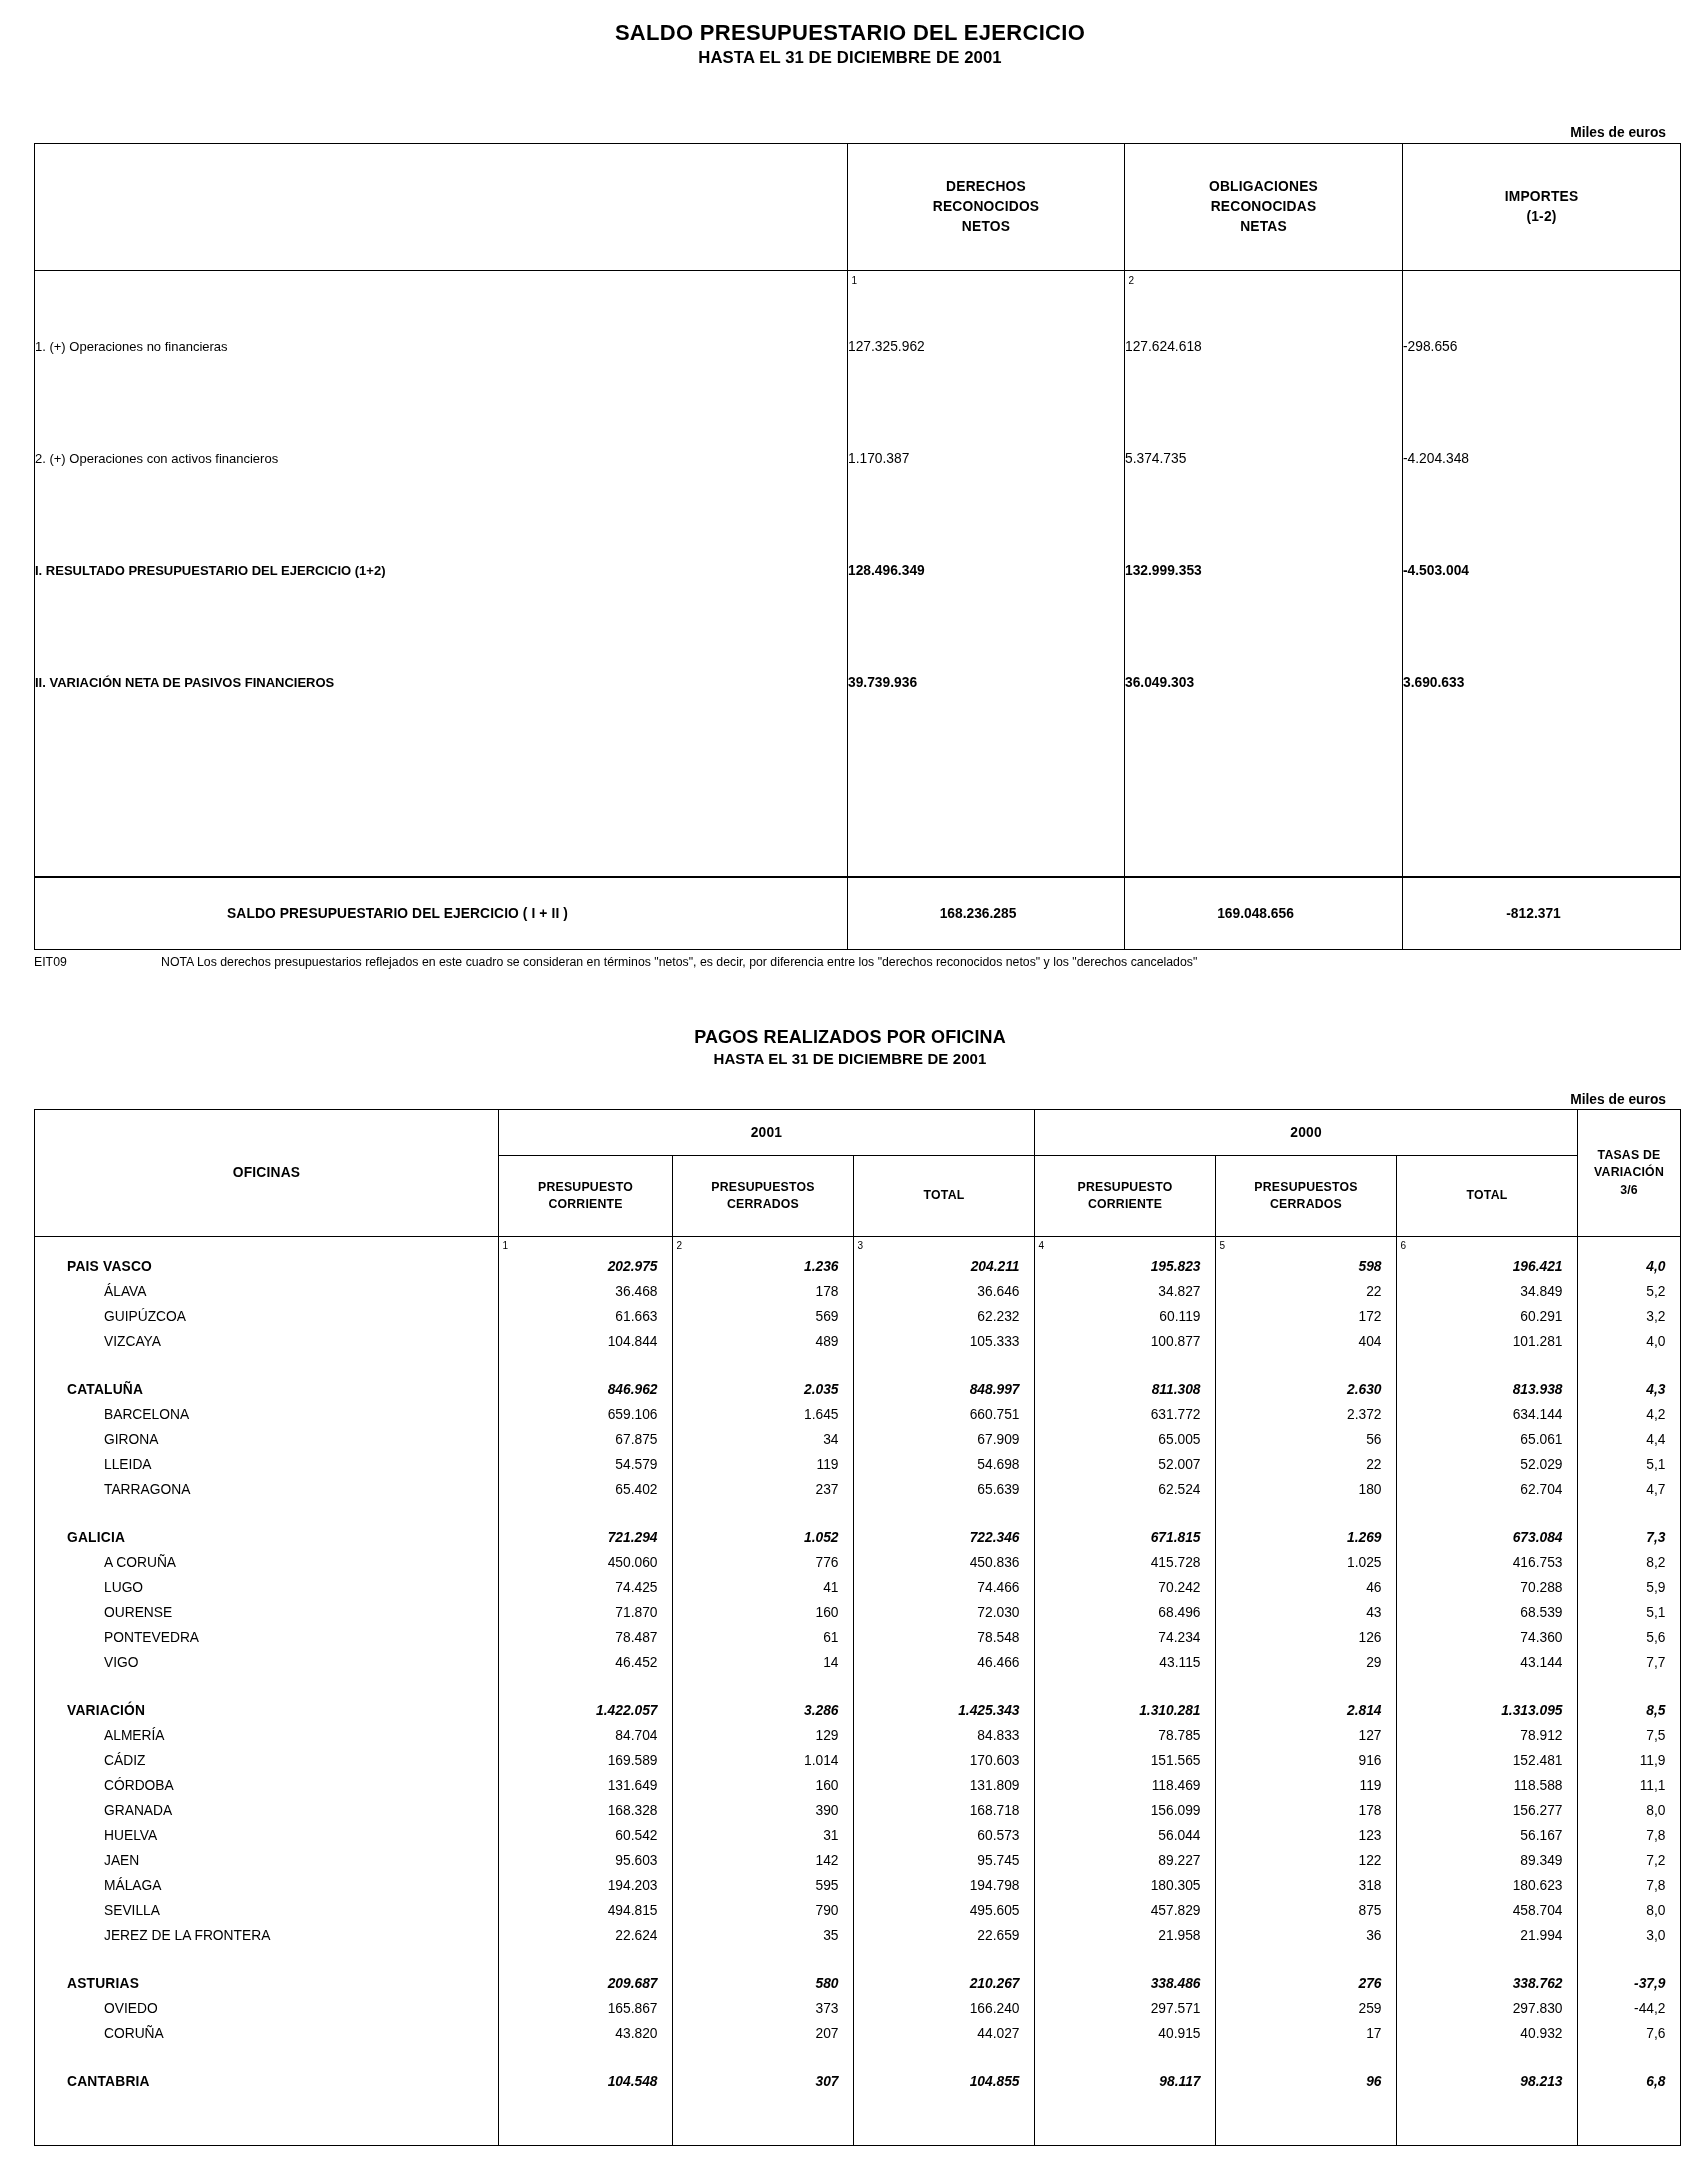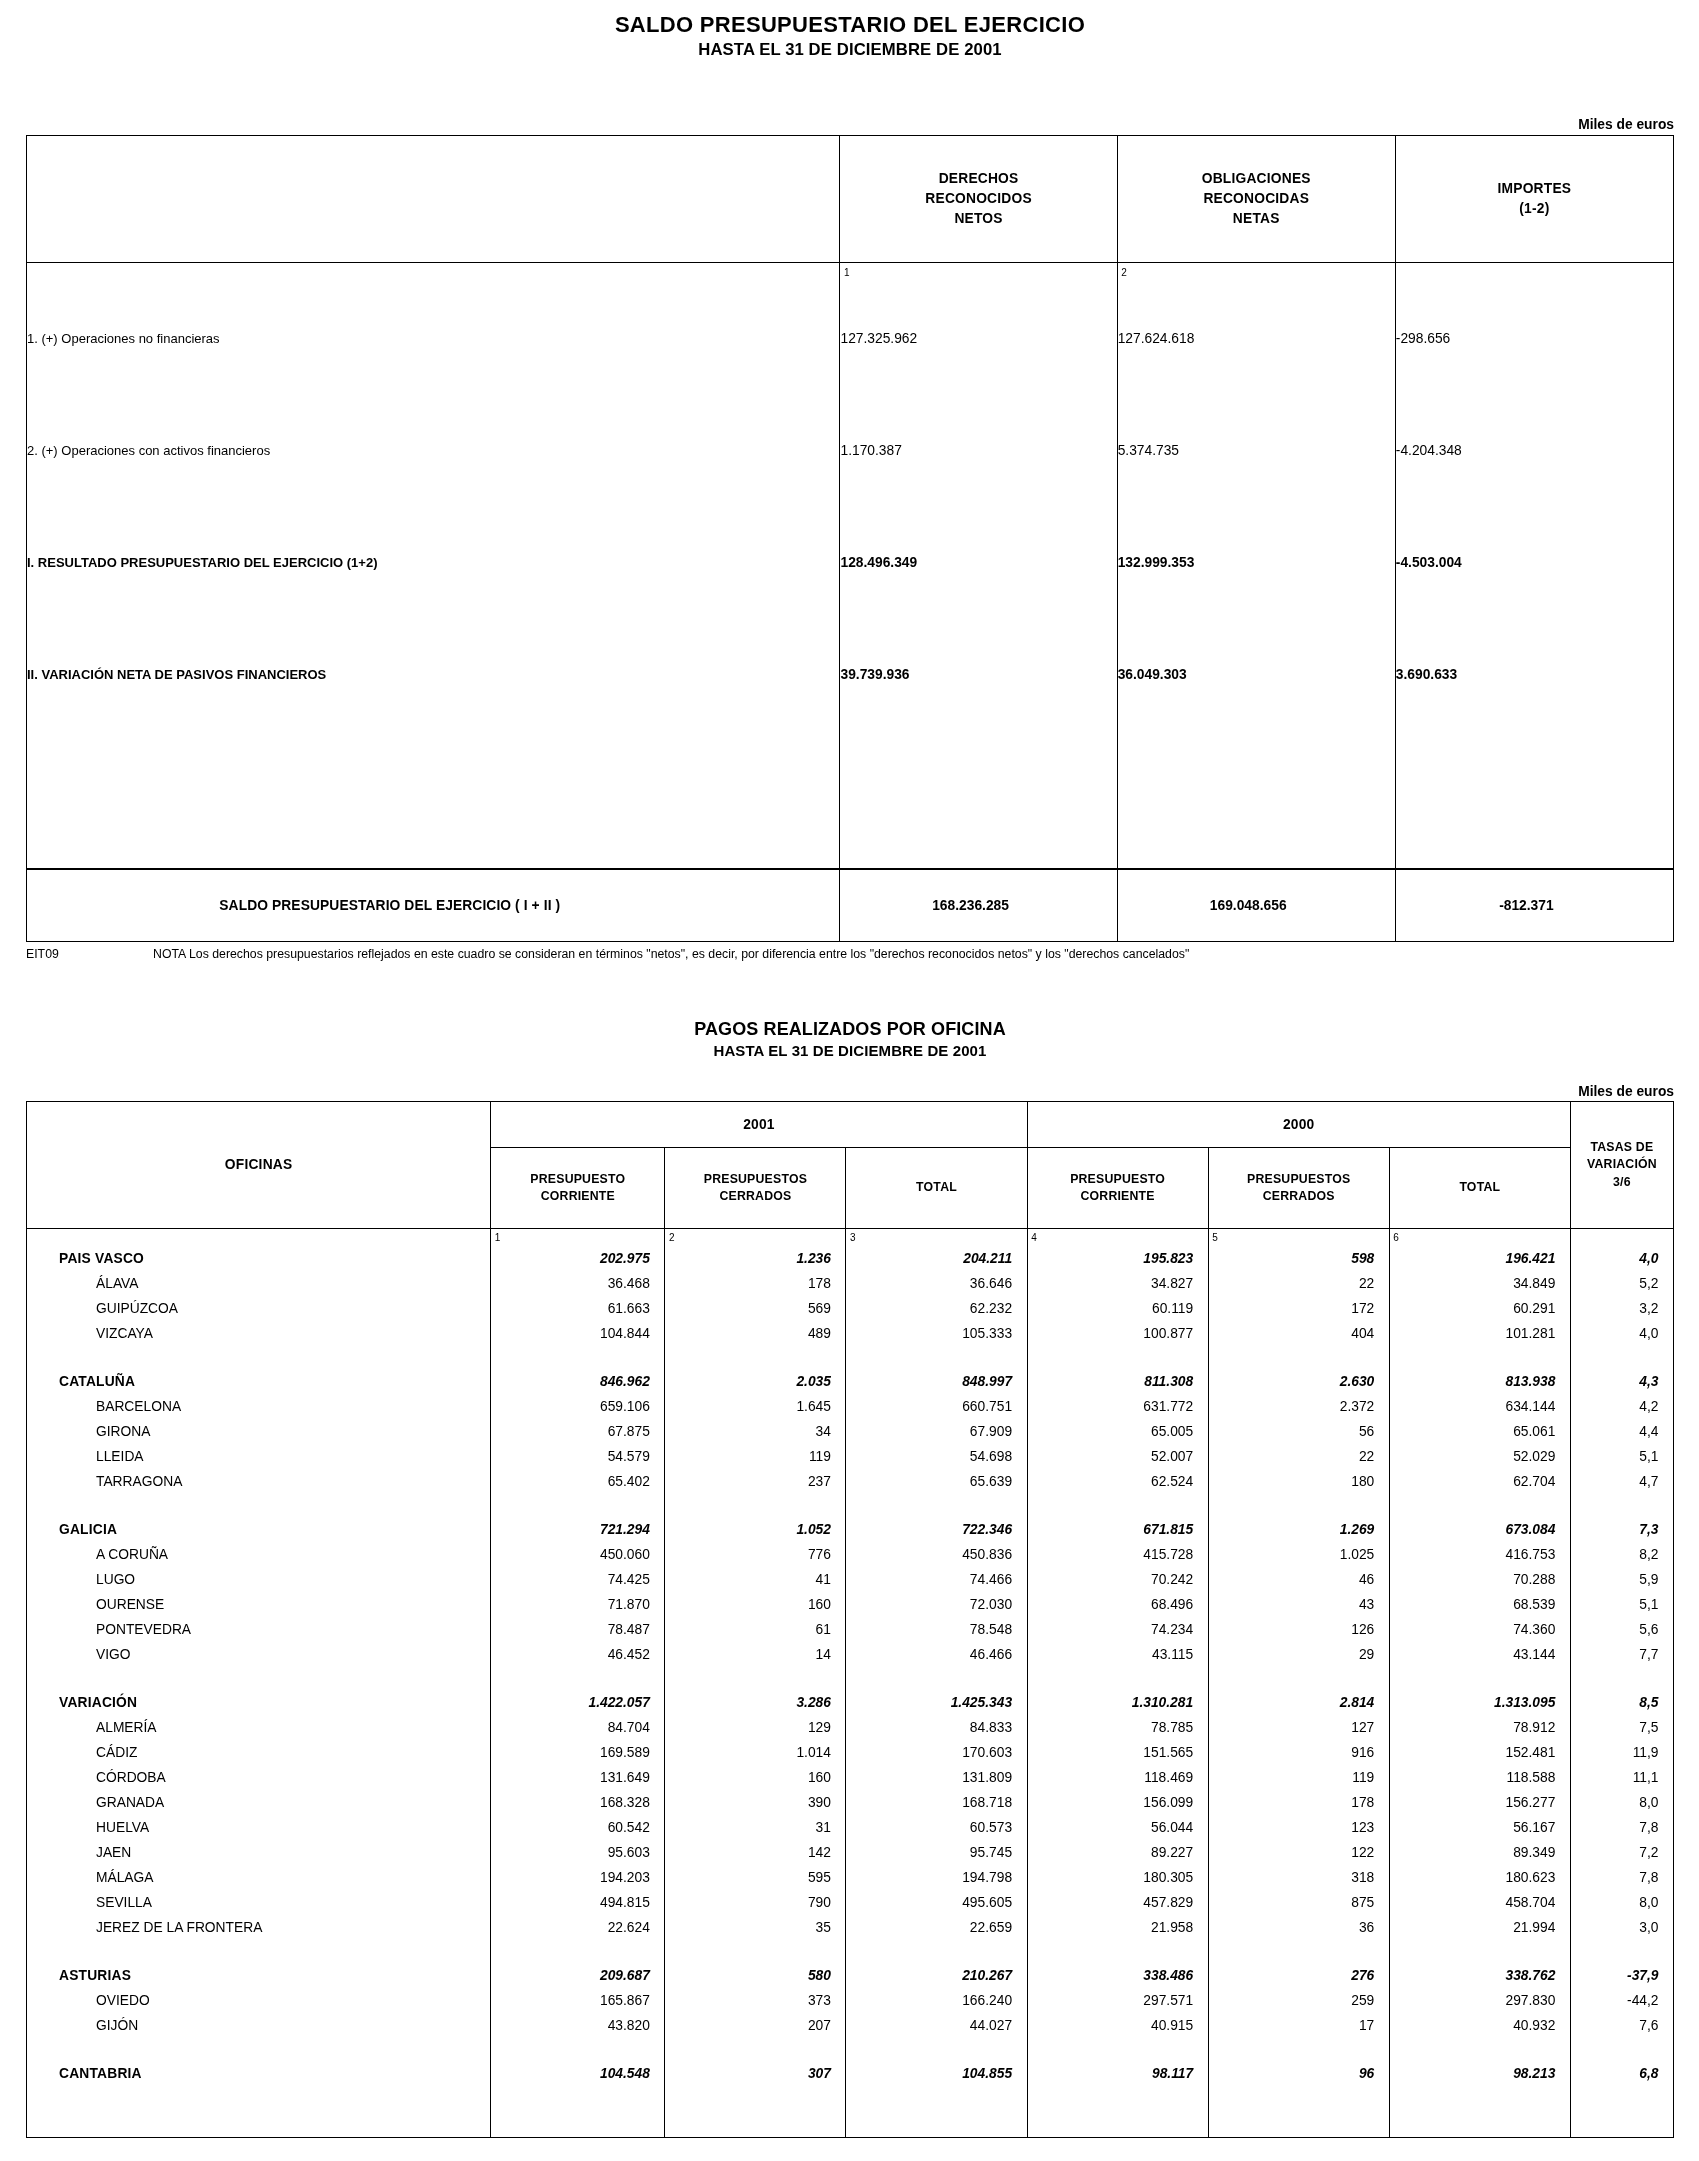--- a/index.html
+++ b/index.html
@@ -2,21 +2,21 @@
 <html style="font-size:11.6px"><head>
 <meta charset="utf-8">
 <style>
   html,body{margin:0;padding:0;background:#fff;}
   body{
     width:1700px;height:2161px;
     font-family:"Liberation Sans",sans-serif;
     color:#000;
     -webkit-font-smoothing:none;
   }
-  .page{position:relative;width:1700px;height:2161px;box-sizing:border-box;padding:0;}
+  .page{position:relative;width:1700px;height:2161px;box-sizing:border-box;padding:8px;}
   .bold{font-weight:bold;margin-left:44px;}
 
   .title-block{text-align:center;}
   .t1{font-size:22px;font-weight:bold;letter-spacing:0.3px;}
   .t2{font-size:16.7px;font-weight:bold;letter-spacing:0.1px;margin-top:2.9px;}
   .t3{font-size:15px;font-weight:bold;letter-spacing:0.1px;margin-top:2.2px;}
 
   .units{font-size:13.8px;font-weight:bold;text-align:right;}
 
   
@@ -541,21 +541,21 @@
             <td class="name name-sub">OVIEDO</td>
             <td class="v vl">165.867</td>
             <td class="v vl">373</td>
             <td class="v vl">166.240</td>
             <td class="v vl">297.571</td>
             <td class="v vl">259</td>
             <td class="v vl">297.830</td>
             <td class="v vl">-44,2</td>
           </tr>
           <tr class="r">
-            <td class="name name-sub">GIJÓN</td>
+            <td class="name name-sub">CORUÑA</td>
             <td class="v vl">43.820</td>
             <td class="v vl">207</td>
             <td class="v vl">44.027</td>
             <td class="v vl">40.915</td>
             <td class="v vl">17</td>
             <td class="v vl">40.932</td>
             <td class="v vl">7,6</td>
           </tr>
           <tr class="gap">
             <td></td>

